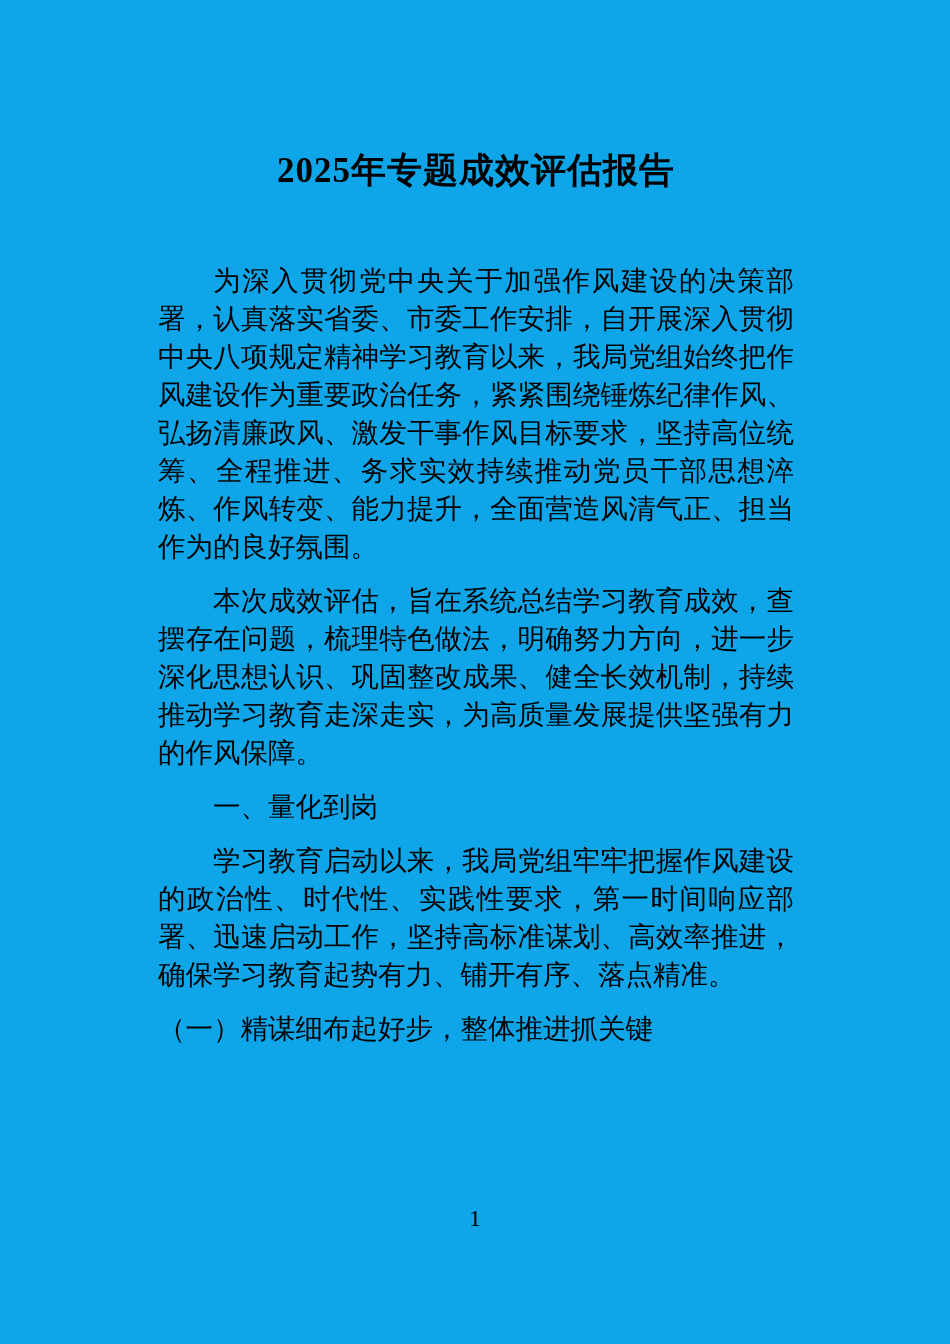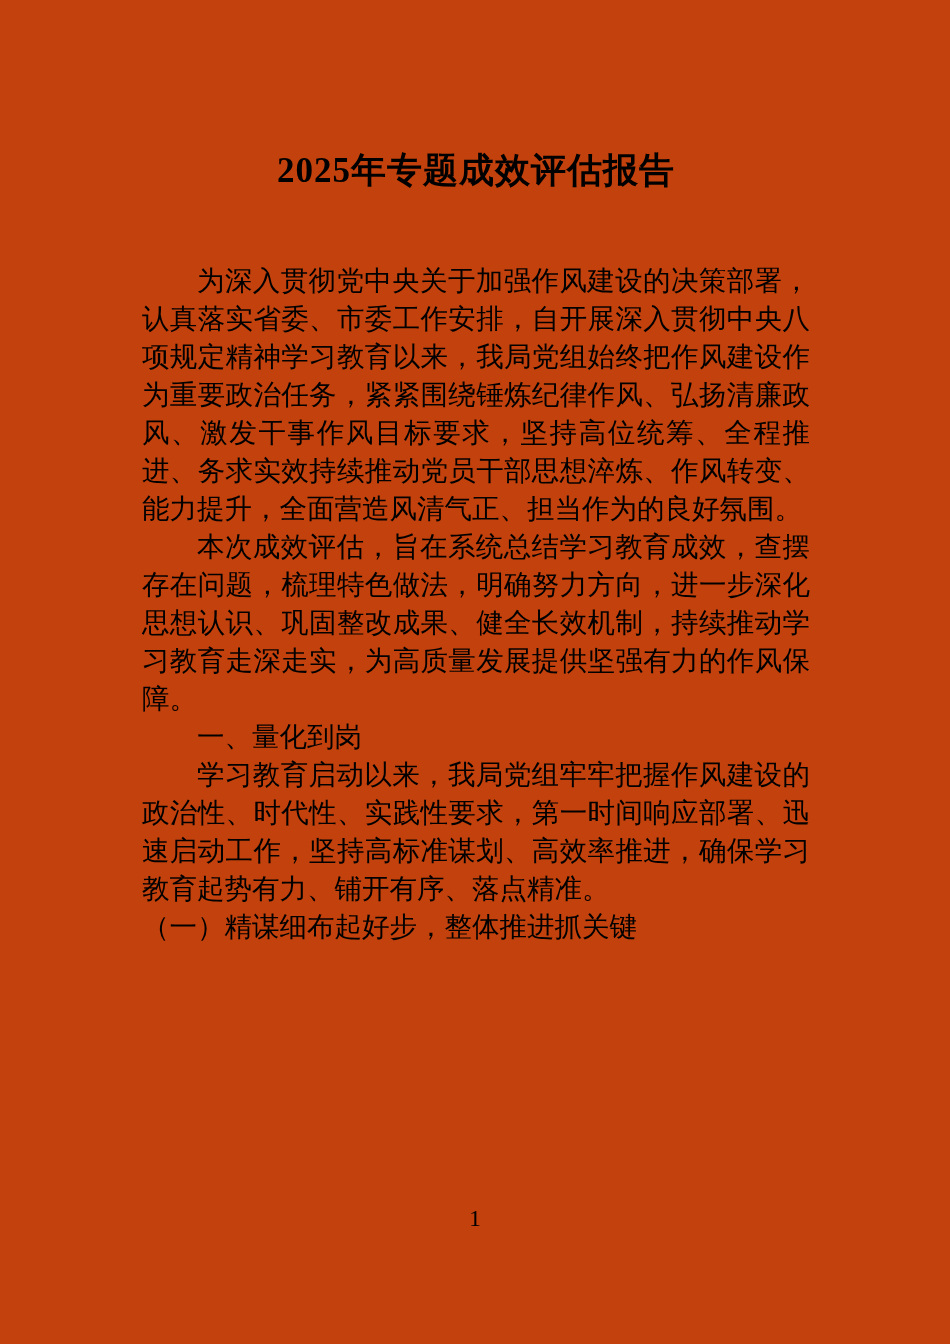--- a/index.html
+++ b/index.html
@@ -12,37 +12,37 @@
     height: 1344px;
     font-family: "Liberation Serif", "DejaVu Serif", serif;
     color: #000000;
     overflow: hidden;
   }
   .page {
     position: relative;
     box-sizing: border-box;
     width: 950px;
     height: 1344px;
-    background: #c2410c;
+    background: #0ea5e9;
     padding: 150px 140px 16px 142px;
   }
   .doc-title {
     font-size: 35px;
     font-weight: 700;
     text-align: center;
     line-height: 1.2;
     margin: 0 0 70px 0;
     letter-spacing: 1px;
   }
   .para {
     font-size: 27.5px;
     line-height: 38px;
     text-align: justify;
     text-indent: 2em;
-    margin: 0;
+    margin: 16px;
     word-break: break-all;
   }
   .para.no-indent {
     text-indent: 0;
   }
   .page-number {
     position: absolute;
     left: 0;
     bottom: 112px;
     width: 100%;

